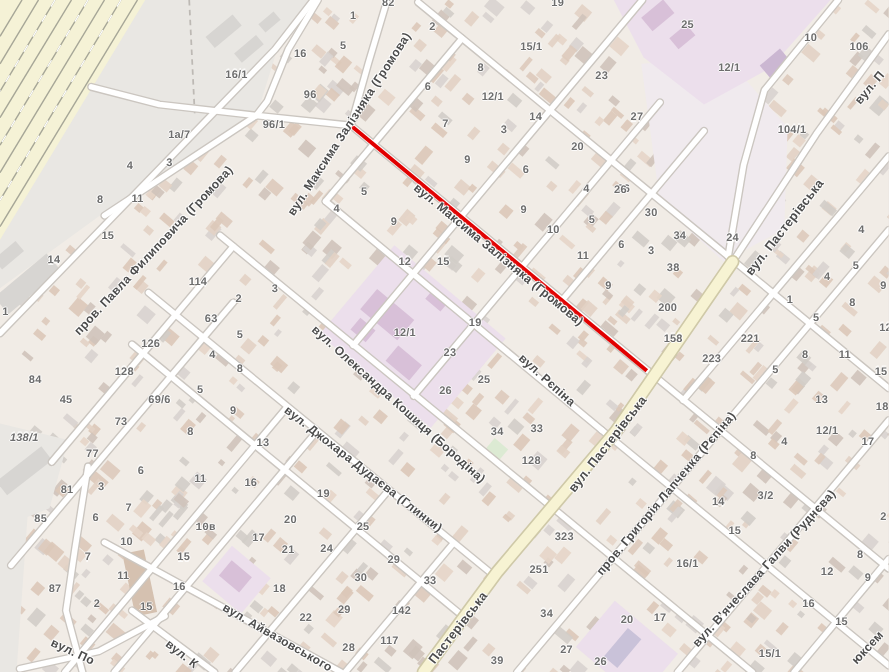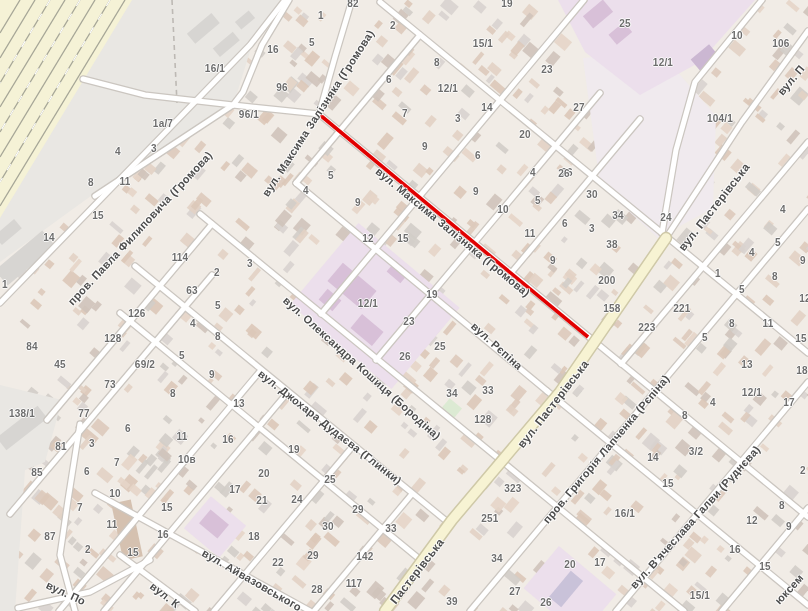--- a/index.html
+++ b/index.html
@@ -1090,42 +1090,42 @@
       <div class="house-number" style="left: 217px; top: 272px; transform: translate(-50%, -50%) rotate(0deg);">2</div>
       <div class="house-number" style="left: 250px; top: 263px; transform: translate(-50%, -50%) rotate(0deg);">3</div>
       <div class="house-number" style="left: 192px; top: 290px; transform: translate(-50%, -50%) rotate(0deg);">63</div>
       <div class="house-number" style="left: 218px; top: 305px; transform: translate(-50%, -50%) rotate(0deg);">5</div>
       <div class="house-number" style="left: 193px; top: 323px; transform: translate(-50%, -50%) rotate(0deg);">4</div>
       <div class="house-number" style="left: 218px; top: 336px; transform: translate(-50%, -50%) rotate(0deg);">8</div>
       <div class="house-number" style="left: 137px; top: 313px; transform: translate(-50%, -50%) rotate(0deg);">126</div>
       <div class="house-number" style="left: 113px; top: 338px; transform: translate(-50%, -50%) rotate(0deg);">128</div>
       <div class="house-number" style="left: 32px; top: 346px; transform: translate(-50%, -50%) rotate(0deg);">84</div>
       <div class="house-number" style="left: 60px; top: 364px; transform: translate(-50%, -50%) rotate(0deg);">45</div>
-      <div class="house-number" style="left: 145px; top: 364px; transform: translate(-50%, -50%) rotate(0deg);">69/2</div>
+      <div class="house-number" style="left: 145px; top: 364px; transform: translate(-50%, -50%) rotate(0deg);">69/6</div>
       <div class="house-number" style="left: 110px; top: 384px; transform: translate(-50%, -50%) rotate(0deg);">73</div>
       <div class="house-number" style="left: 182px; top: 355px; transform: translate(-50%, -50%) rotate(0deg);">5</div>
       <div class="house-number" style="left: 212px; top: 374px; transform: translate(-50%, -50%) rotate(0deg);">9</div>
       <div class="house-number" style="left: 173px; top: 393px; transform: translate(-50%, -50%) rotate(0deg);">8</div>
-      <div class="house-number" style="left: 22px; top: 413px; transform: translate(-50%, -50%) rotate(0deg);">138/1</div>
+      <div class="house-number" style="left: 22px; top: 398px; transform: translate(-50%, -50%) rotate(0deg); font-style: italic;">138/1</div>
       <div class="house-number" style="left: 84px; top: 413px; transform: translate(-50%, -50%) rotate(0deg);">77</div>
       <div class="house-number" style="left: 61px; top: 446px; transform: translate(-50%, -50%) rotate(0deg);">81</div>
       <div class="house-number" style="left: 37px; top: 472px; transform: translate(-50%, -50%) rotate(0deg);">85</div>
       <div class="house-number" style="left: 50px; top: 536px; transform: translate(-50%, -50%) rotate(0deg);">87</div>
       <div class="house-number" style="left: 92px; top: 443px; transform: translate(-50%, -50%) rotate(0deg);">3</div>
       <div class="house-number" style="left: 128px; top: 428px; transform: translate(-50%, -50%) rotate(0deg);">6</div>
       <div class="house-number" style="left: 117px; top: 462px; transform: translate(-50%, -50%) rotate(0deg);">7</div>
       <div class="house-number" style="left: 87px; top: 471px; transform: translate(-50%, -50%) rotate(0deg);">6</div>
       <div class="house-number" style="left: 115px; top: 493px; transform: translate(-50%, -50%) rotate(0deg);">10</div>
       <div class="house-number" style="left: 80px; top: 507px; transform: translate(-50%, -50%) rotate(0deg);">7</div>
       <div class="house-number" style="left: 112px; top: 524px; transform: translate(-50%, -50%) rotate(0deg);">11</div>
       <div class="house-number" style="left: 88px; top: 549px; transform: translate(-50%, -50%) rotate(0deg);">2</div>
       <div class="house-number" style="left: 133px; top: 552px; transform: translate(-50%, -50%) rotate(0deg);">15</div>
       <div class="house-number" style="left: 182px; top: 436px; transform: translate(-50%, -50%) rotate(0deg);">11</div>
       <div class="house-number" style="left: 228px; top: 439px; transform: translate(-50%, -50%) rotate(0deg);">16</div>
-      <div class="house-number" style="left: 187px; top: 459px; transform: translate(-50%, -50%) rotate(0deg);">10в</div>
+      <div class="house-number" style="left: 187px; top: 480px; transform: translate(-50%, -50%) rotate(0deg); font-family: Liberation Mono, monospace;">10в</div>
       <div class="house-number" style="left: 167px; top: 507px; transform: translate(-50%, -50%) rotate(0deg);">15</div>
       <div class="house-number" style="left: 163px; top: 534px; transform: translate(-50%, -50%) rotate(0deg);">16</div>
       <div class="house-number" style="left: 235px; top: 489px; transform: translate(-50%, -50%) rotate(0deg);">17</div>
       <div class="house-number" style="left: 254px; top: 536px; transform: translate(-50%, -50%) rotate(0deg);">18</div>
       <div class="house-number" style="left: 239px; top: 403px; transform: translate(-50%, -50%) rotate(0deg);">13</div>
       <div class="house-number" style="left: 264px; top: 473px; transform: translate(-50%, -50%) rotate(0deg);">20</div>
       <div class="house-number" style="left: 262px; top: 500px; transform: translate(-50%, -50%) rotate(0deg);">21</div>
       <div class="house-number" style="left: 278px; top: 562px; transform: translate(-50%, -50%) rotate(0deg);">22</div>
       <div class="house-number" style="left: 294px; top: 449px; transform: translate(-50%, -50%) rotate(0deg);">19</div>
       <div class="house-number" style="left: 330px; top: 479px; transform: translate(-50%, -50%) rotate(0deg);">25</div>

